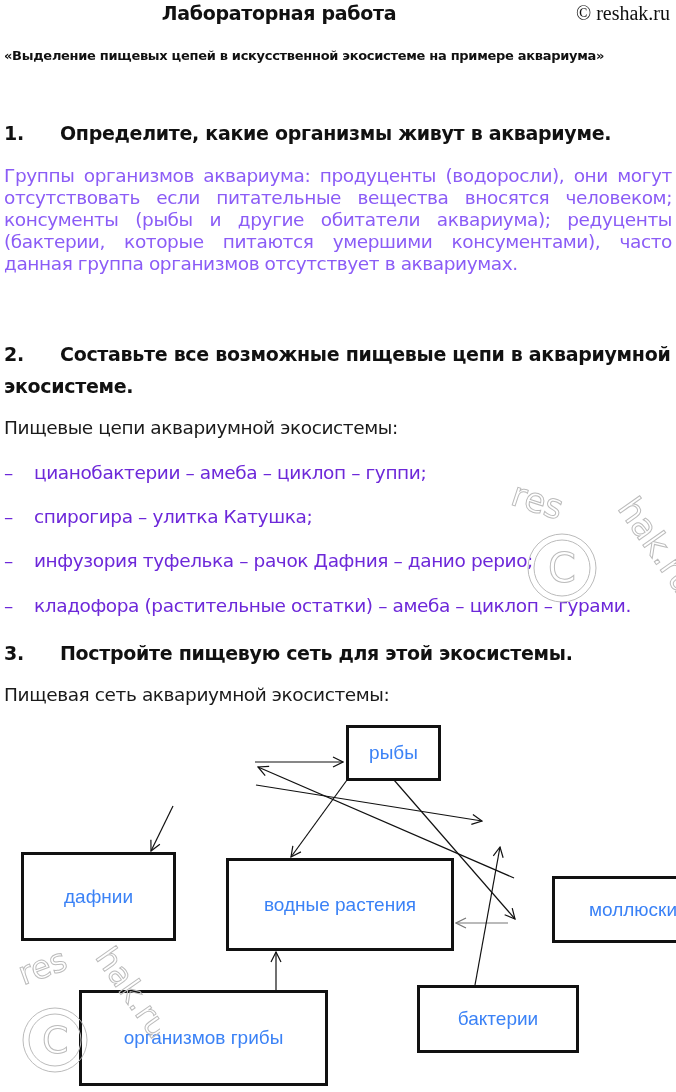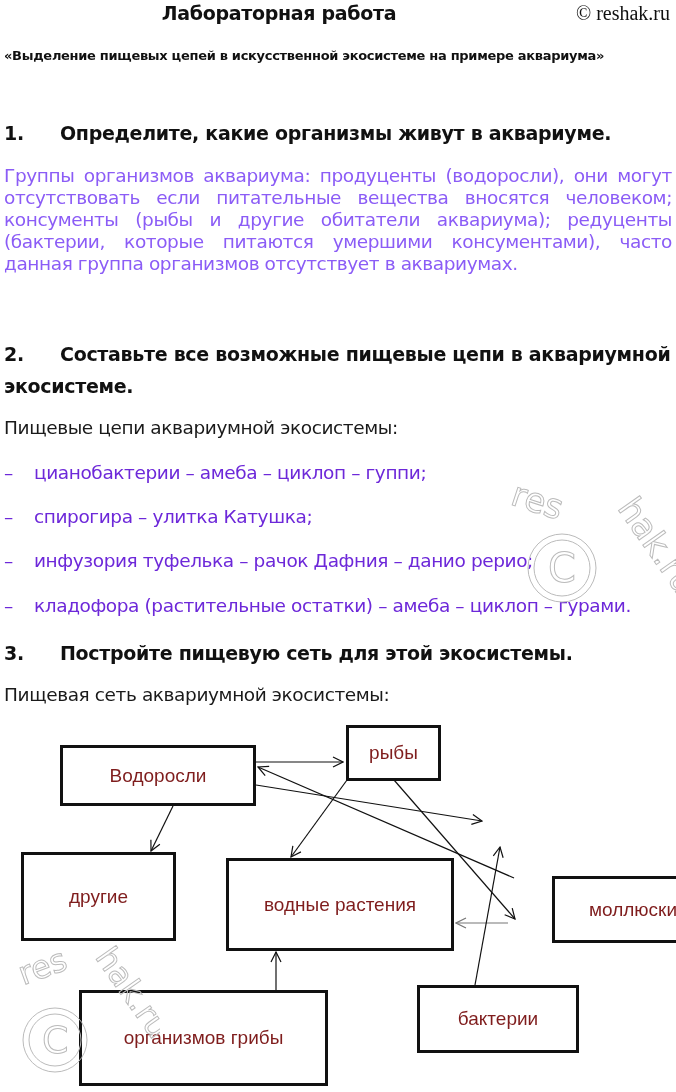--- a/index.html
+++ b/index.html
@@ -28,21 +28,21 @@
       left: 4px; width: 668px; font-size: 18.5px; line-height: 22px;
       text-align: justify; letter-spacing: -0.4px; color: #8b5cf6;
     }
     .plain { left: 4px; font-size: 18.5px; letter-spacing: -0.4px; color: #1a1a1a; text-align: right; }
     .bullet { left: 4px; font-size: 18.5px; letter-spacing: -0.4px; color: #6d28d9; white-space: nowrap; }
     .bullet .dash { display: inline-block; width: 30px; }
     .diagram { left: 0; top: 715px; width: 676px; height: 377px; }
     .box {
       position: absolute; border: 3px solid #111; background: transparent;
       display: flex; align-items: center; justify-content: center;
-      font-family: "Liberation Sans", sans-serif; font-size: 19px; color: #7f1d1d;
+      font-family: "Liberation Sans", sans-serif; font-size: 19px; color: #3b82f6;
       box-sizing: border-box;
     }
     .wm { position: absolute; pointer-events: none; }
   </style>
 </head>
 <body>
 
 <div class="abs header-title">Лабораторная работа</div>
 <div class="abs copyright">© reshak.ru</div>
 
@@ -107,23 +107,22 @@
 
     <line x1="394" y1="65" x2="515" y2="204" stroke="#111" stroke-width="1.2" marker-end="url(#ah)"></line>
 
     <line x1="508" y1="208" x2="456" y2="208" stroke="#777" stroke-width="1.2" marker-end="url(#ahg)"></line>
 
     <line x1="475" y1="270" x2="500" y2="132" stroke="#111" stroke-width="1.2" marker-end="url(#ah)"></line>
 
     <line x1="276" y1="275" x2="276" y2="237" stroke="#111" stroke-width="1.2" marker-end="url(#ah)"></line>
   </svg>
 
-  <div class="box" style="left:60px; top:30px; width:196px; height:61px;">Водоросли</div>
   <div class="box" style="left:346px; top:10px; width:95px; height:56px;">рыбы</div>
-  <div class="box" style="left:21px; top:137px; width:155px; height:89px;">другие</div>
+  <div class="box" style="left:21px; top:137px; width:155px; height:89px;">дафнии</div>
   <div class="box" style="left:226px; top:143px; width:228px; height:93px;">водные растения</div>
   <div class="box" style="left:504px; top:161px; width:162px; height:67px;margin-left:48px;">моллюски</div>
   <div class="box" style="left:79px; top:275px; width:249px; height:96px;">организмов грибы</div>
   <div class="box" style="left:417px; top:270px; width:162px; height:68px;">бактерии</div>
 </div>
 
 <svg class="wm" style="left:10px; top:935px;" width="150" height="150">
   <circle cx="45" cy="105" r="32" fill="none" stroke="#bbb" stroke-width="1"></circle>
   <circle cx="45" cy="105" r="26" fill="none" stroke="#bbb" stroke-width="1"></circle>
   <text x="32" y="118" font-family="DejaVu Sans, sans-serif" font-size="38" fill="none" stroke="#bbb" stroke-width="1">C</text>

